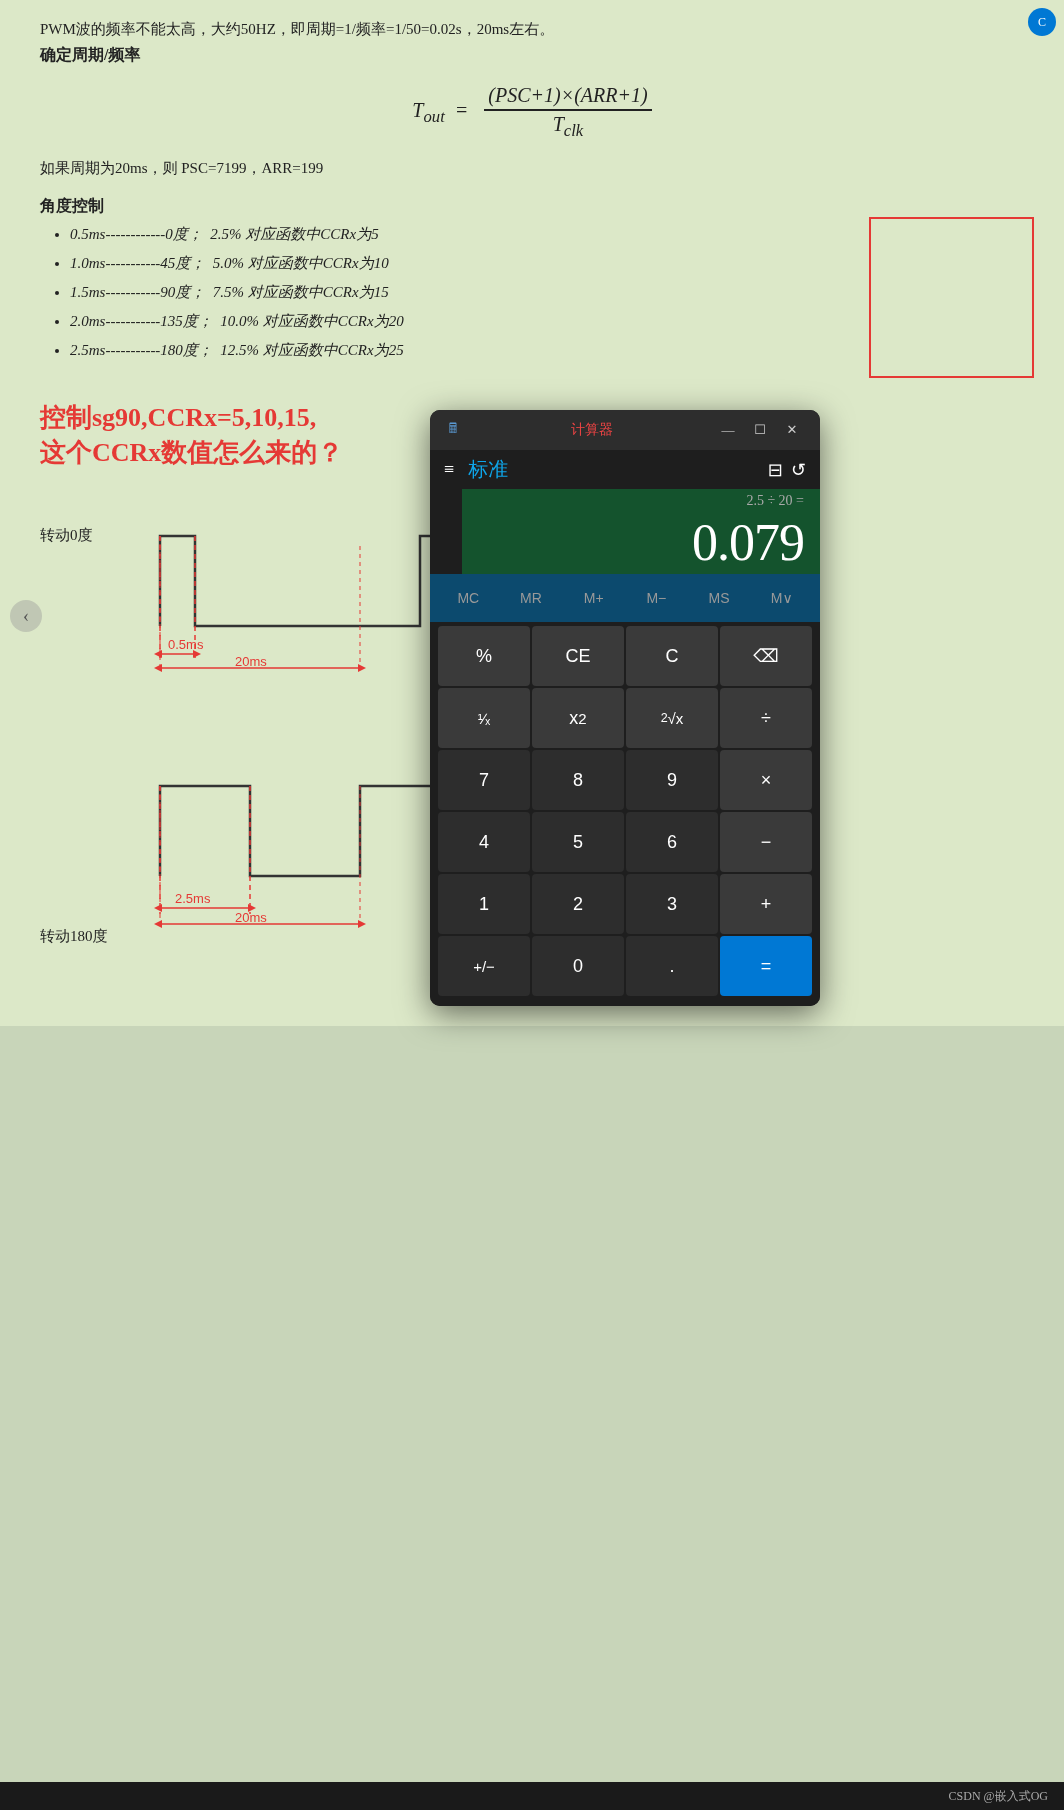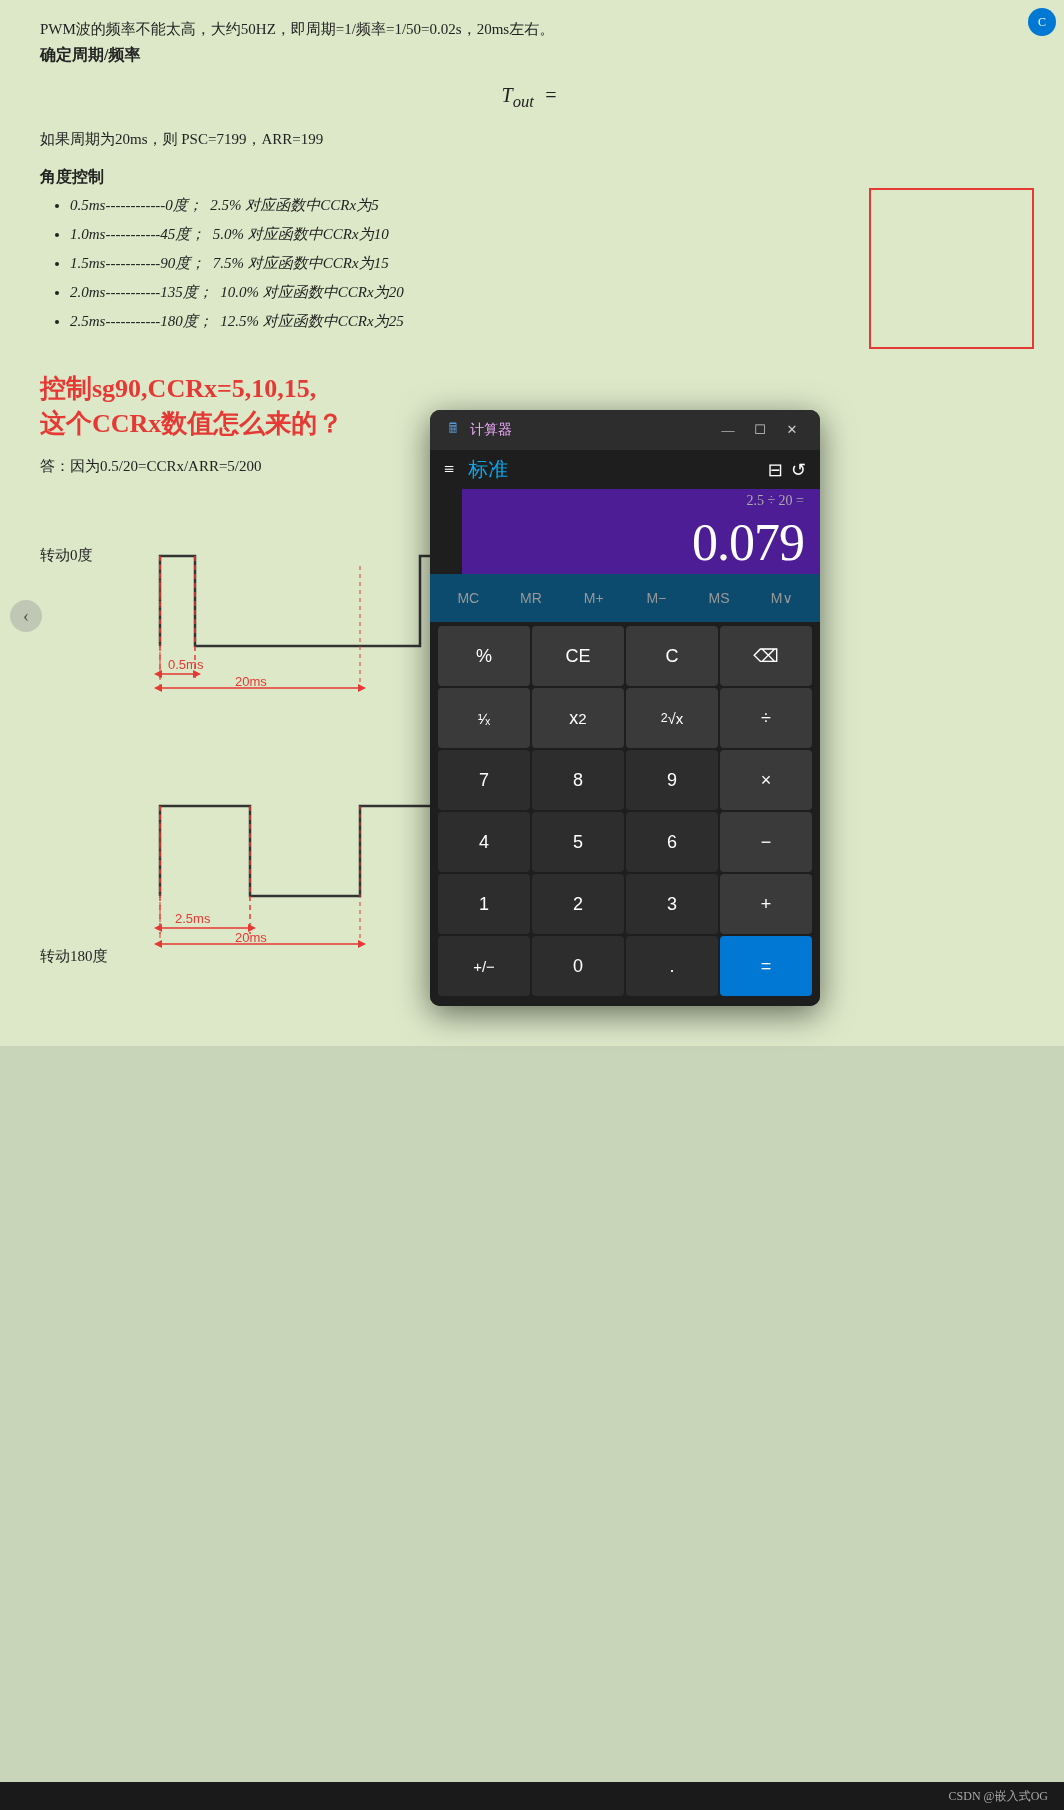--- a/index.html
+++ b/index.html
@@ -126,21 +126,22 @@
       display: flex;
       align-items: center;
       justify-content: center;
       color: #5b9bd5;
       font-size: 14px;
     }
 
     .calc-title-text {
       flex: 1;
       font-size: 14px;
-      color: #f0abfc;
+      color: #ef4444;
+      text-align: center;
     }
 
     .calc-window-controls {
       display: flex;
       gap: 4px;
     }
 
     .calc-win-btn {
       width: 28px;
       height: 20px;
@@ -181,21 +182,21 @@
     }
 
     .calc-history-icon {
       font-size: 18px;
       color: #fff;
       margin-left: 8px;
     }
 
     
     .calc-display {
-      background: #4c1d95;
+      background: #14532d;
       padding: 4px 16px 2px 16px;
       text-align: right;
       margin-left: 32px;
     }
 
     .calc-expr {
       font-size: 14px;
       color: #aaa;
       text-align: right;
       min-height: 20px;
@@ -346,20 +347,24 @@
 
 <div class="article">
 
   <p class="intro-text">PWM波的频率不能太高，大约50HZ，即周期=1/频率=1/50=0.02s，20ms左右。</p>
 
   <div class="section-title">确定周期/频率</div>
 
   <div class="formula-block">
     <span style="font-style:italic;">T</span><sub style="font-style:italic;">out</sub>
     &nbsp;=&nbsp;
+    <span class="frac">
+      <span class="num">(PSC+1)×(ARR+1)</span>
+      <span class="den"><span style="font-style:italic;">T</span><sub style="font-style:italic;">clk</sub></span>
+    </span>
   </div>
 
   <p class="period-note">如果周期为20ms，则 PSC=7199，ARR=199</p>
 
   <div class="angle-section" style="position:relative;">
     <div class="section-title">角度控制</div>
 
     
     <div style="position:relative; display:inline-block; width:100%;font-style:italic;">
       <ul class="angle-list" id="angle-list">
@@ -379,21 +384,20 @@
         pointer-events: none;
       "></div>
     </div>
   </div>
 
   <div class="big-red">
     <span>控制sg90,CCRx=5,10,15,</span><br>
     <span>这个CCRx数值怎么来的？</span>
   </div>
 
-  <p class="answer-text">答：因为0.5/20=CCRx/ARR=5/200</p>
 
   <div class="waveform-container">
     <div style="display:flex; align-items:flex-start; gap: 20px;">
       <div style="min-width:80px; font-size:15px; padding-top:40px;">转动0度</div>
       <svg class="waveform-svg" width="420" height="180" style="margin-top:10px;">
 
         <polyline points="20,130 20,40 55,40 55,130 280,130 280,40 315,40 315,130 420,130" fill="none" stroke="#333" stroke-width="2.5"></polyline>
 
         <line x1="20" y1="40" x2="20" y2="165" stroke="#e53935" stroke-width="1.5" stroke-dasharray="5,4"></line>
         <line x1="55" y1="40" x2="55" y2="165" stroke="#e53935" stroke-width="1.5" stroke-dasharray="5,4"></line>

